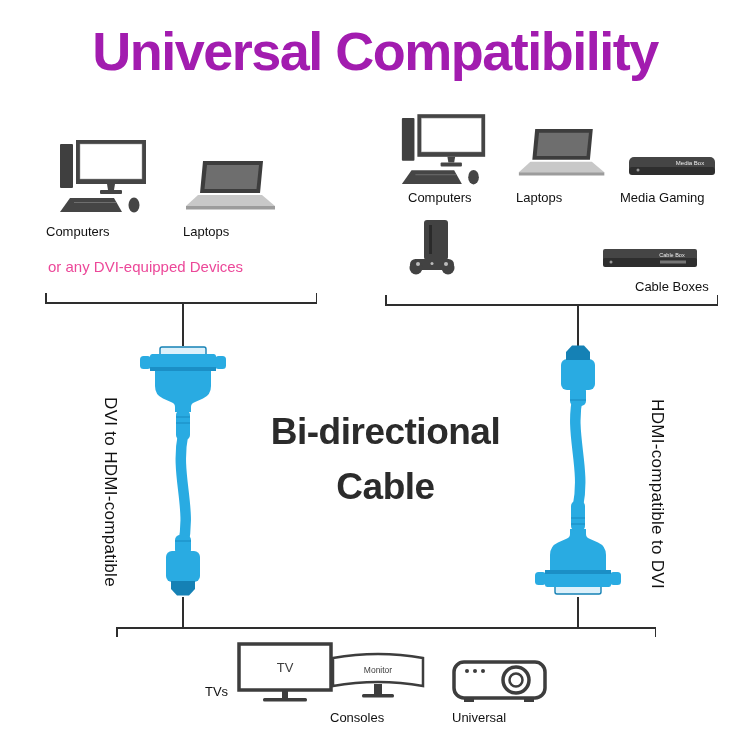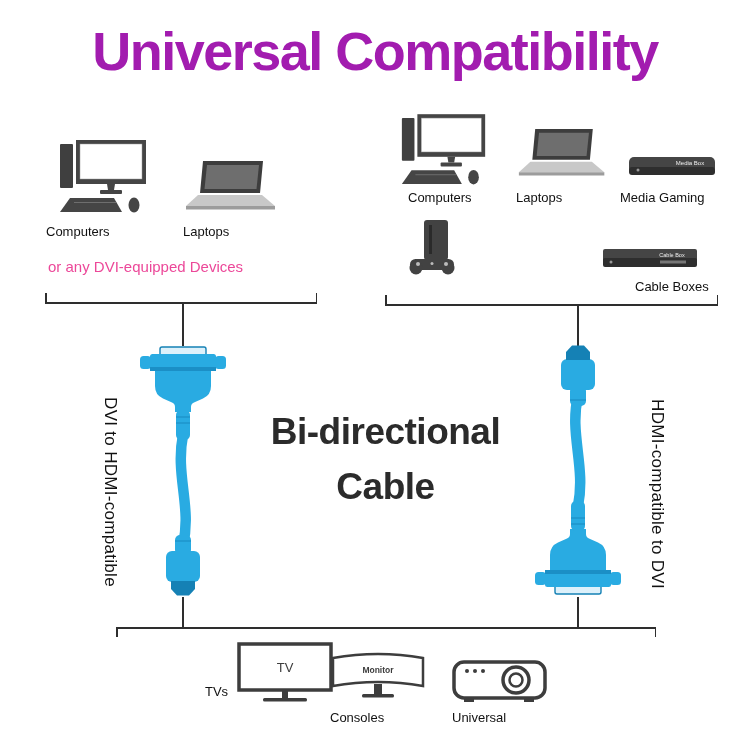--- a/index.html
+++ b/index.html
@@ -185,21 +185,21 @@
   <div class="icon" style="left:205px; top:642px;margin-left:32px;">
     <svg width="96" height="62" viewBox="0 0 96 62">
       <rect x="2" y="2" width="92" height="46" fill="#ffffff" stroke="#3d3d3d" stroke-width="3.5"></rect>
       <text x="48" y="30" font-size="13" fill="#3d3d3d" text-anchor="middle">TV</text>
       <rect x="45" y="48" width="6" height="8" fill="#3d3d3d"></rect>
       <rect x="26" y="56" width="44" height="3.5" rx="1.5" fill="#3d3d3d"></rect>
     </svg>
   </div>
   <div class="dev-label" style="left:205px; top:684px; width:96px;">TVs</div>
 
-  <div class="icon" style="left:330px; top:650px;font-weight:bold;">
+  <div class="icon" style="left:330px; top:650px;">
     <svg width="96" height="52" viewBox="0 0 96 52">
       <path d="M3,8 Q48,0 93,8 L93,36 Q48,28 3,36 Z" fill="#ffffff" stroke="#3d3d3d" stroke-width="2.5"></path>
       <text x="48" y="23" font-size="8.5" fill="#3d3d3d" text-anchor="middle">Monitor</text>
       <polygon points="44,34 52,34 52,44 44,44" fill="#3d3d3d"></polygon>
       <rect x="32" y="44" width="32" height="3.5" rx="1.5" fill="#3d3d3d"></rect>
     </svg>
   </div>
   <div class="dev-label" style="left:330px; top:710px; width:96px;">Consoles</div>
 
   <div class="icon" style="left:452px; top:652px;">

